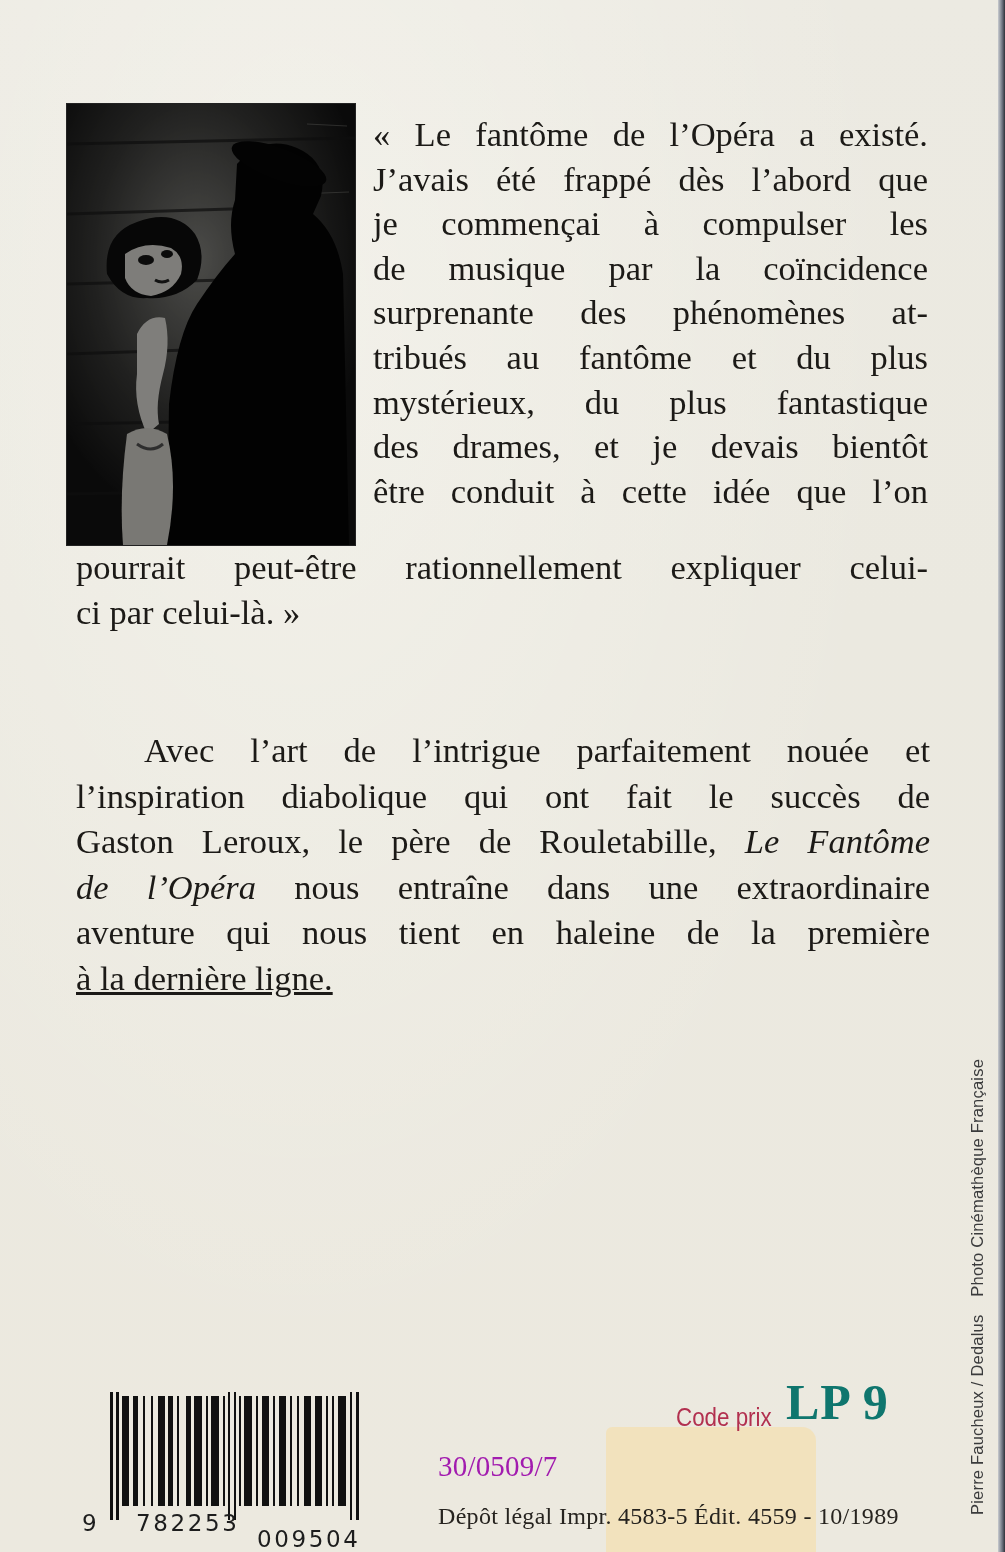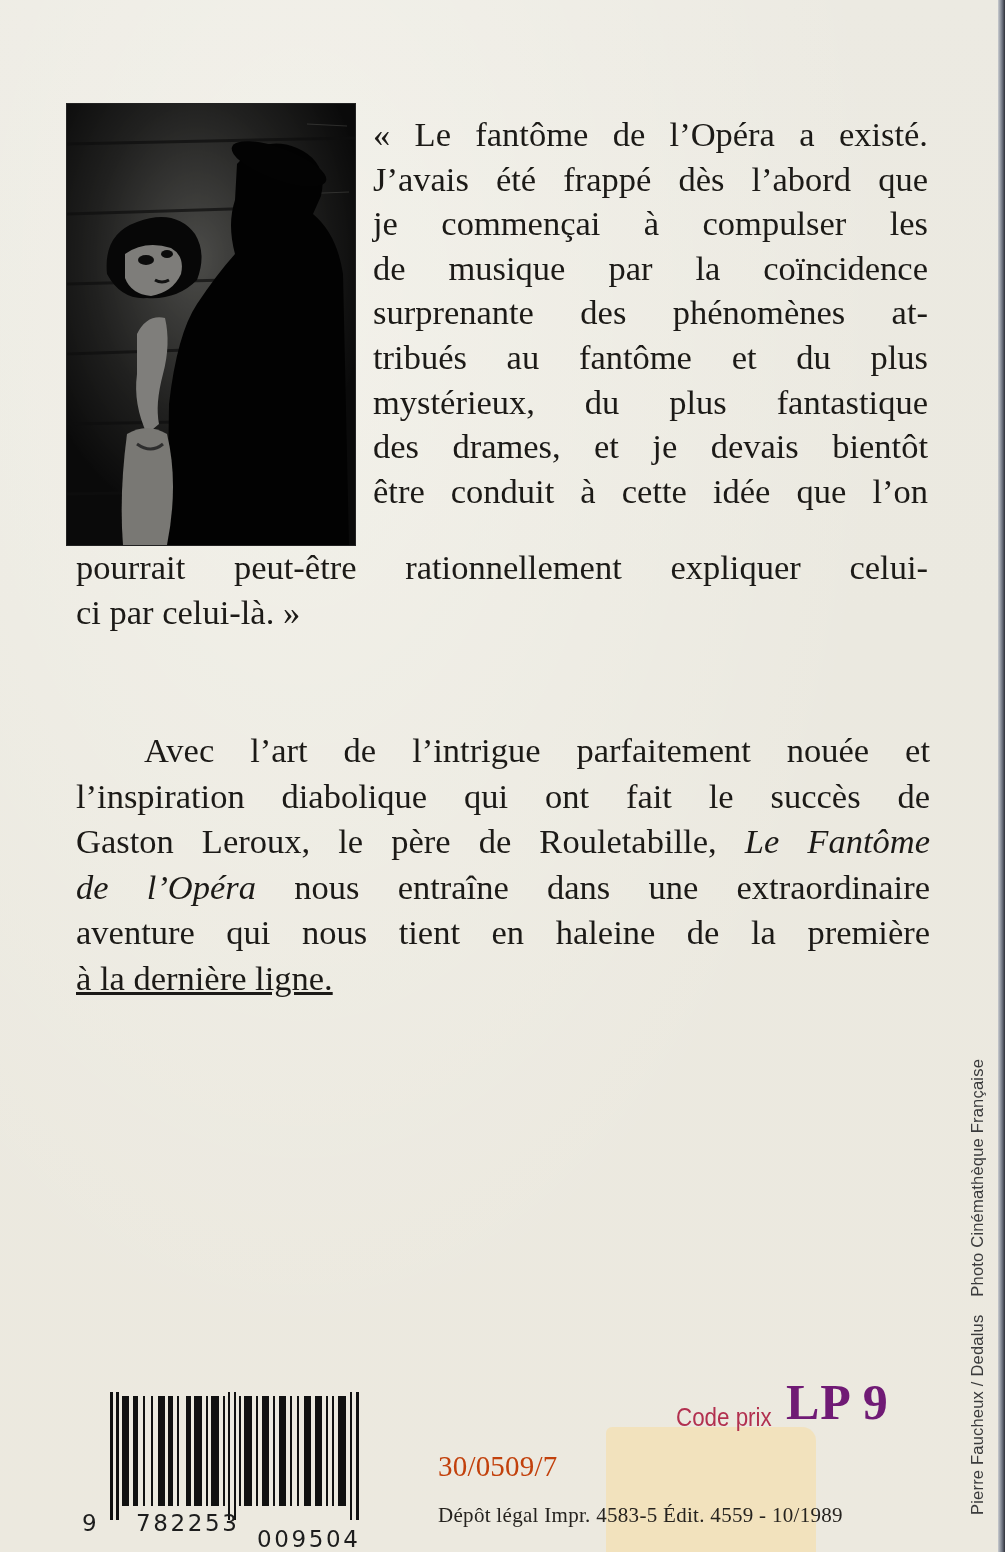--- a/index.html
+++ b/index.html
@@ -141,35 +141,35 @@
       color: #b2304f;
       transform: scaleX(0.86);
       transform-origin: 0 0;
     }
     .code-prix-value {
       position: absolute;
       left: 786px; top: 1373px;
       font-family: "Liberation Serif", "DejaVu Serif", serif;
       font-weight: bold;
       font-size: 50px;
-      color: #701a75;
+      color: #0f766e;
       letter-spacing: 1px;
     }
 
     .ref-number {
       position: absolute;
       left: 438px; top: 1450px;
       font-size: 29px;
-      color: #c2410c;
+      color: #a21caf;
       letter-spacing: 0.2px;
     }
     .legal {
       position: absolute;
       left: 438px; top: 1503px;
-      font-size: 21px;
+      font-size: 24px;
       color: #26231f;
       white-space: nowrap;
       letter-spacing: 0.3px;
     }
   </style>
 </head>
 <body>
 
 <div class="cover"></div>
 <div class="right-edge"></div>

